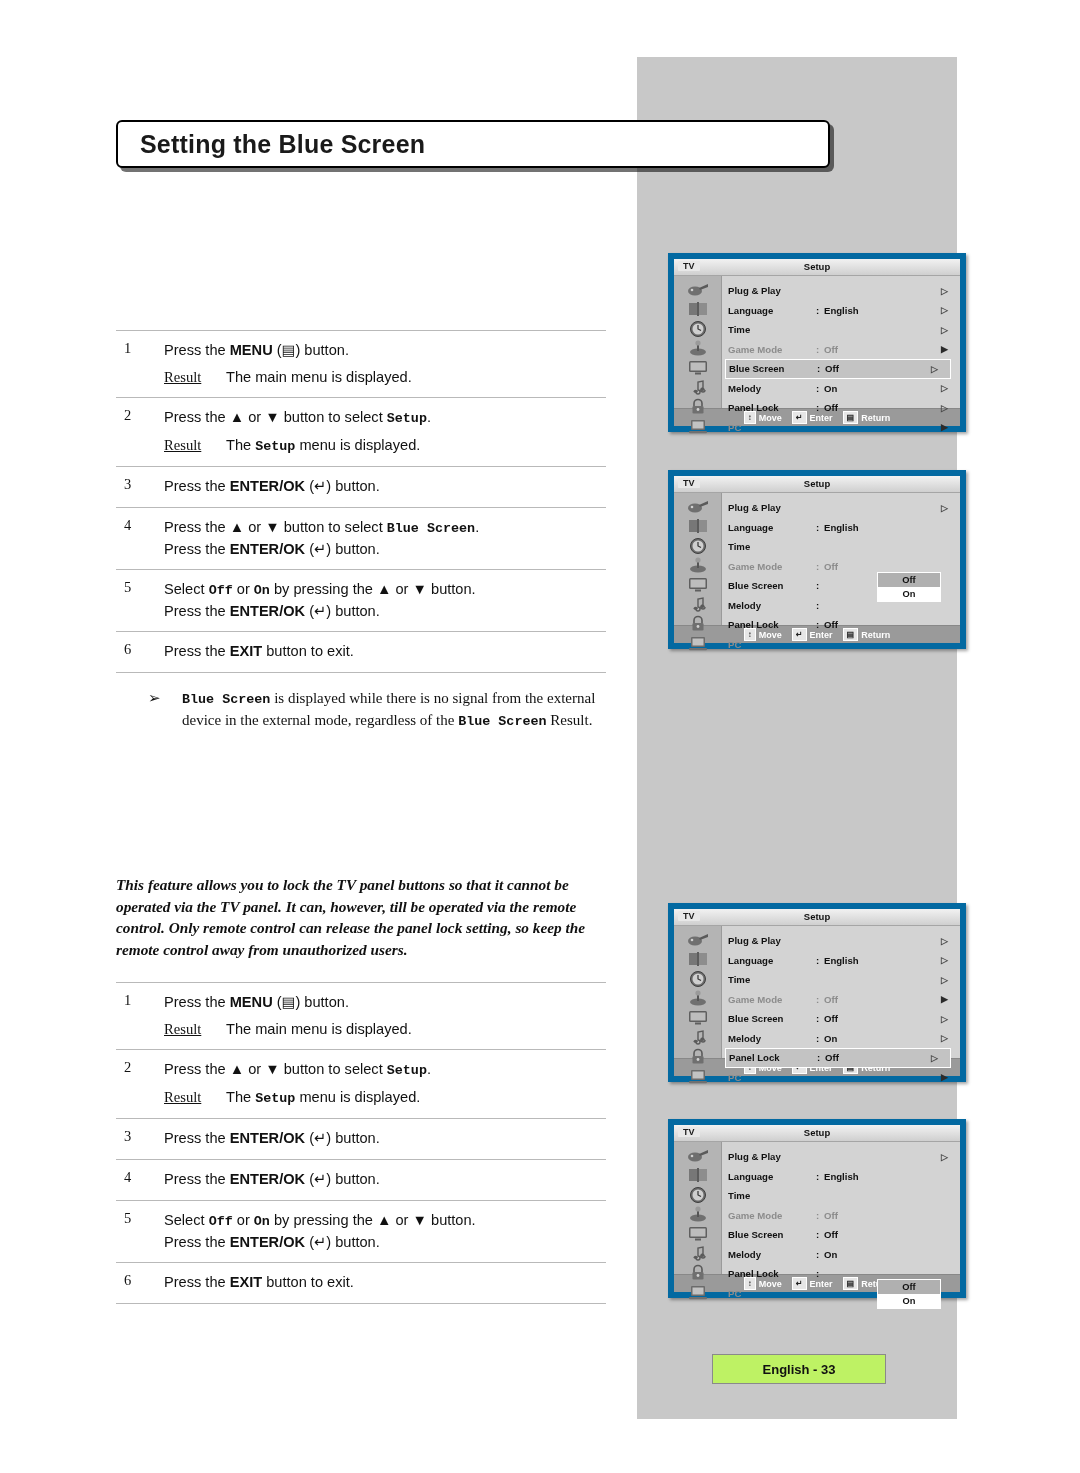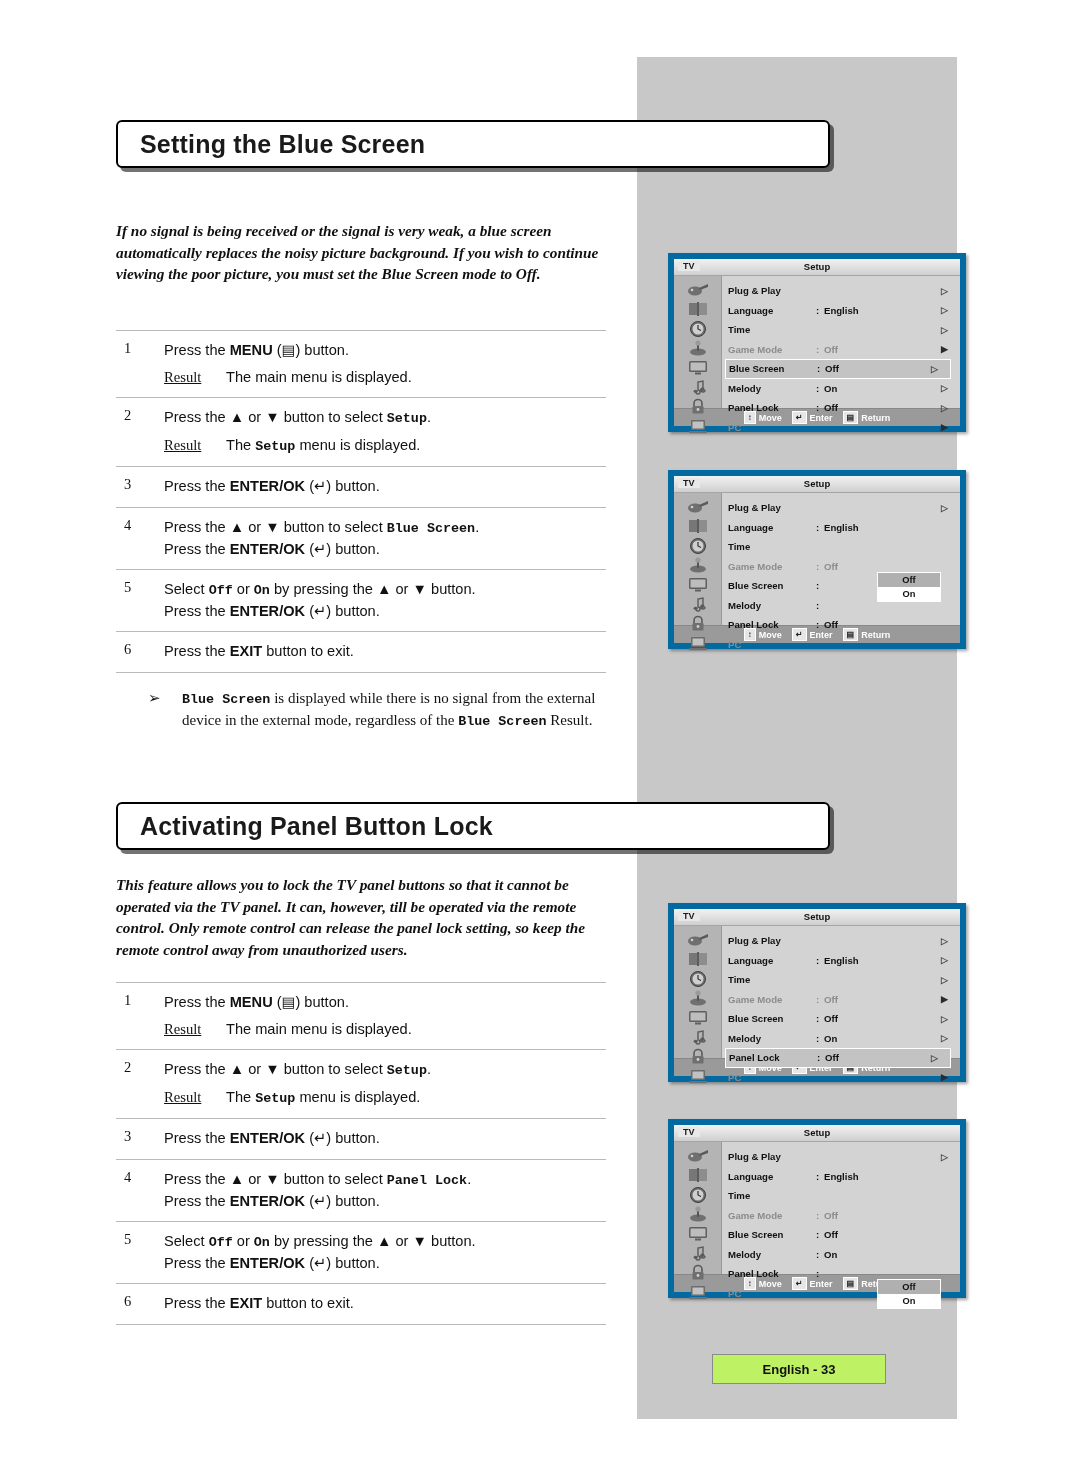--- a/index.html
+++ b/index.html
@@ -259,21 +259,20 @@
 <body>
 
 <div class="page">
 
   <div class="grey-col"></div>
 
   <div class="title-bar" style="left:116px; top:120px; width:710px;">
     <span class="txt">Setting the Blue Screen</span>
   </div>
 
-  <div class="intro" style="left:116px; top:220px; width:500px;">If no signal is being received or the signal is very weak, a blue screen automatically replaces the noisy picture background. If you wish to continue viewing the poor picture, you must set the Blue Screen mode to Off.</div>
 
   <div class="steps" style="left:116px; top:330px;">
 
     <div class="step-row">
       <span class="step-num">1</span>
       <div class="step-body">
         <span class="ln"><span>Press the </span><span class="bold">MENU</span><span> (▤) button.</span></span>
         <span class="ln" style="margin-top:6px;"><span class="res serif">Result</span><span>The main menu is displayed.</span></span>
       </div>
     </div>
@@ -315,23 +314,20 @@
         <span class="ln"><span>Press the </span><span class="bold">EXIT</span><span> button to exit.</span></span>
       </div>
     </div>
   </div>
 
   <div class="note" style="left:148px; top:688px; width:460px;">
     <span class="arrow">➢</span>
     <span class="ntxt"><span class="mono">Blue Screen</span><span> is displayed while there is no signal from the external device in the external mode, regardless of the </span><span class="mono">Blue Screen</span><span> Result.</span></span>
   </div>
 
-  <div class="title-bar" style="left:116px; top:802px; width:710px;">
-    <span class="txt">Activating Panel Button Lock</span>
-  </div>
 
   <div class="intro" style="left:116px; top:874px; width:505px;">This feature allows you to lock the TV panel buttons so that it cannot be operated via the TV panel. It can, however,  till be operated via the remote control. Only remote control can release the panel lock setting, so keep the remote control away from unauthorized users.</div>
 
   <div class="steps" style="left:116px; top:982px;">
 
     <div class="step-row">
       <span class="step-num">1</span>
       <div class="step-body">
         <span class="ln"><span>Press the </span><span class="bold">MENU</span><span> (▤) button.</span></span>
         <span class="ln" style="margin-top:6px;"><span class="res serif">Result</span><span>The main menu is displayed.</span></span>
@@ -349,21 +345,20 @@
     <div class="step-row">
       <span class="step-num">3</span>
       <div class="step-body">
         <span class="ln"><span>Press the </span><span class="bold">ENTER/OK</span><span> (↵) button.</span></span>
       </div>
     </div>
 
     <div class="step-row">
       <span class="step-num">4</span>
       <div class="step-body">
-        <span class="ln"><span>Press the ▲ or ▼ button to select </span><span class="mono">Panel Lock</span><span>.</span></span>
         <span class="ln"><span>Press the </span><span class="bold">ENTER/OK</span><span> (↵) button.</span></span>
       </div>
     </div>
 
     <div class="step-row">
       <span class="step-num">5</span>
       <div class="step-body">
         <span class="ln"><span>Select </span><span class="mono">Off</span><span> or </span><span class="mono">On</span><span> by pressing the ▲ or ▼ button.</span></span>
         <span class="ln"><span>Press the </span><span class="bold">ENTER/OK</span><span> (↵) button.</span></span>
       </div>

